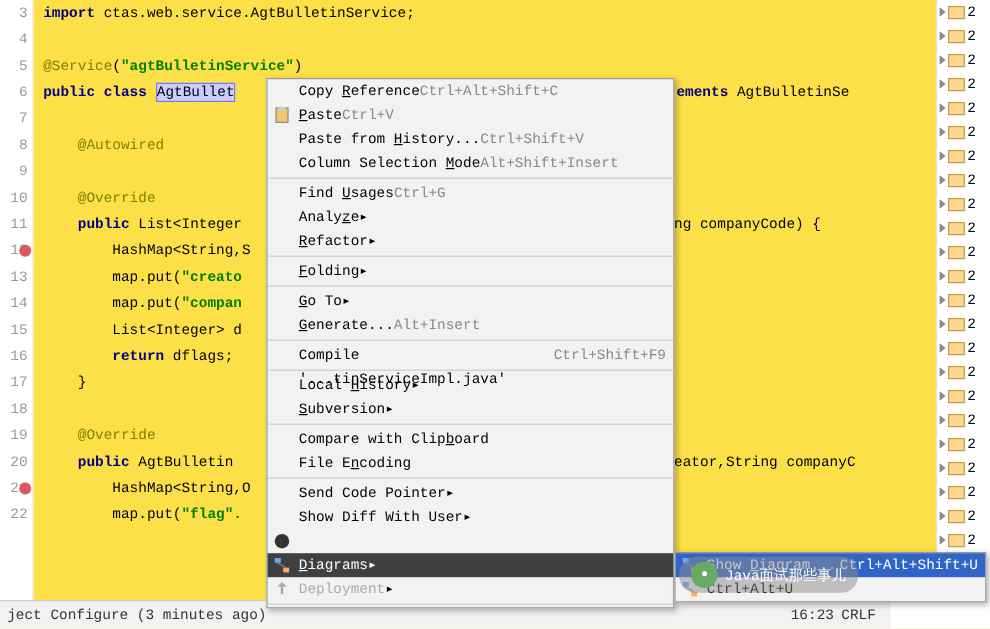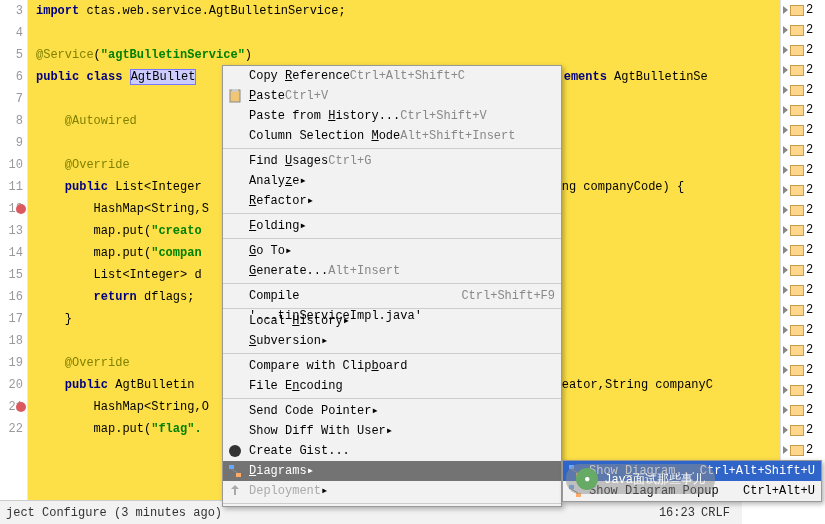--- a/index.html
+++ b/index.html
@@ -9,21 +9,21 @@
 .gutter .ln{height:22px;text-align:right;padding-right:4px;color:#999;line-height:22px}
 .gutter .bp{position:absolute;left:16px;width:10px;height:10px;background:#db5860;border-radius:50%}
 .code{flex:1;background:#fde047;padding-left:8px}
 .code .row{height:22px;line-height:22px;white-space:nowrap}
 .kw{color:#000080;font-weight:bold}
 .ann{color:#808000}
 .str{color:#008000;font-weight:bold}
 .sel{background:#ccccff;border:1px solid #7878ff}
 .ctx{position:absolute;left:222px;top:65px;width:340px;background:#f2f2f2;border:1px solid #999;box-shadow:2px 2px 5px rgba(0,0,0,0.3);z-index:10}
 .ctx .mi{height:20px;line-height:20px;padding:0 6px 0 26px;display:flex;justify-content:flex-start;position:relative}
-.ctx .mi.hov{background:#737373;color:#fff}
+.ctx .mi.hov{background:#404040;color:#fff}
 .ctx .mi .ic{position:absolute;left:4px;top:2px;width:16px;height:16px}
 .ctx .sep{height:1px;background:#ccc;margin:2px 0}
 .ctx .arr{color:#000}
 .ctx .mi.hov .arr{color:#fff}
 .ctx .mi .sc{color:#888}
 .ctx .mi.dis{color:#aaa}
 .sub{position:absolute;left:562px;top:460px;width:260px;background:#f2f2f2;border:1px solid #999;box-shadow:2px 2px 5px rgba(0,0,0,0.3);z-index:11}
 .sub .mi{height:20px;line-height:20px;padding:0 6px 0 26px;display:flex;justify-content:space-between;position:relative}
 .sub .mi.hov{background:#2f64c8;color:#fff}
 .sub .mi .ic{position:absolute;left:4px;top:2px;width:16px;height:16px}
@@ -162,21 +162,20 @@
     <div class="sep"></div>
     <div class="mi">
       <span>Send Code Pointer</span>
       <span class="arr">▸</span>
     </div>
     <div class="mi">
       <span>Show Diff With User</span>
       <span class="arr">▸</span>
     </div>
     <div class="mi">
-      <span>Create Gist...</span>
       <span class="ic"><svg viewBox="0 0 16 16">
           <circle cx="8" cy="8" r="6" fill="#333"></circle>
         </svg></span>
     </div>
     <div class="mi hov">
       <span><u class="m">D</u>iagrams</span>
       <span class="arr">▸</span>
       <span class="ic"><svg viewBox="0 0 16 16">
           <rect x="2" y="2" width="5" height="4" fill="#6af"></rect>
           <rect x="9" y="10" width="5" height="4" fill="#fa6"></rect>
@@ -201,21 +200,20 @@
         </svg></span>
       <span>Show <u class="m">D</u>iagram...</span>
       <span class="sc">Ctrl+Alt+Shift+U</span>
     </div>
     <div class="mi">
       <span class="ic"><svg viewBox="0 0 16 16">
           <rect x="2" y="2" width="5" height="4" fill="#6af"></rect>
           <rect x="9" y="10" width="5" height="4" fill="#fa6"></rect>
           <line x1="4" y1="6" x2="11" y2="10" stroke="#888"></line>
         </svg></span>
-      <span>Show Diagram Popup</span>
       <span class="sc">Ctrl+Alt+U</span>
     </div>
   </div>
 
 <div class="proj" id="proj">
     <div class="pf">
       <div class="tri"></div>
       <div class="fold"></div>
       <span class="lbl">2</span>
     </div>

